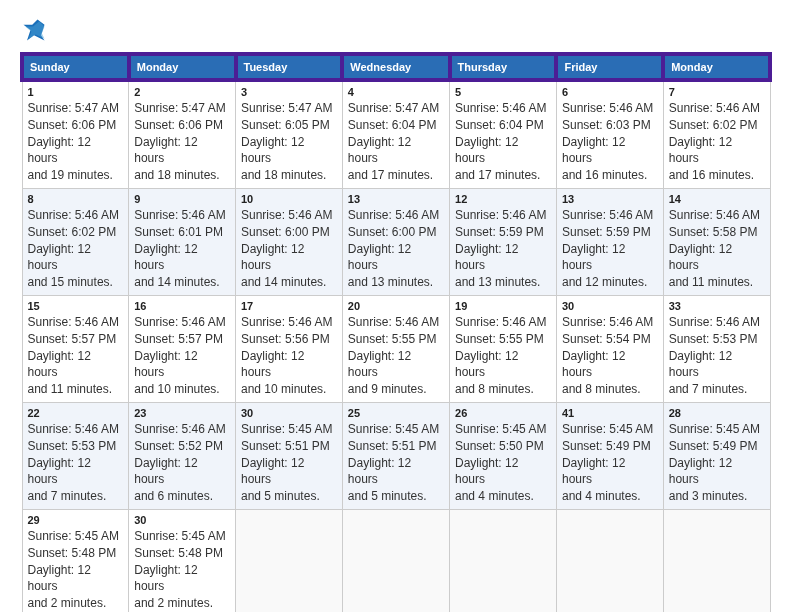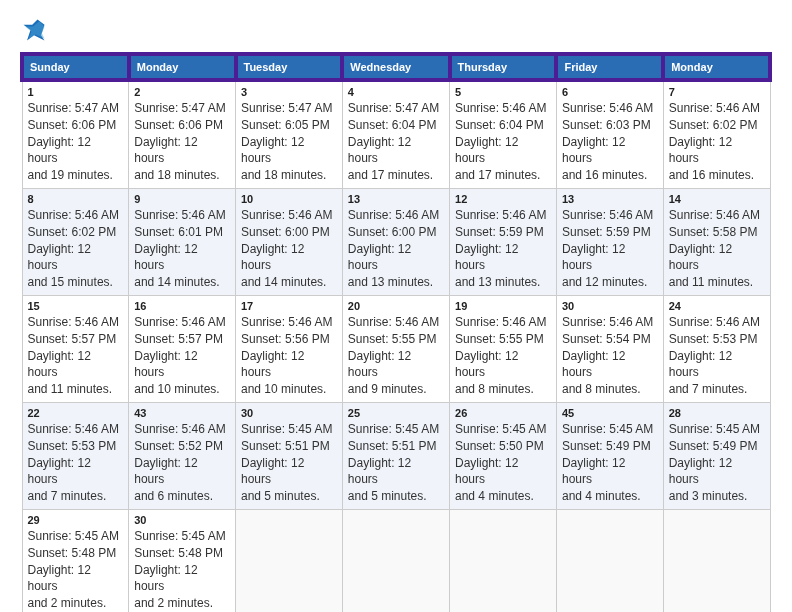--- a/index.html
+++ b/index.html
@@ -272,37 +272,37 @@
 and 8 minutes.</div>
           </td>
           <td>
             <span class="day-num">30</span>
             <div class="day-detail" style="white-space: pre-line;">Sunrise: 5:46 AM
 Sunset: 5:54 PM
 Daylight: 12 hours
 and 8 minutes.</div>
           </td>
           <td>
-            <span class="day-num">24</span>
+            <span class="day-num">33</span>
             <div class="day-detail" style="white-space: pre-line;">Sunrise: 5:46 AM
 Sunset: 5:53 PM
 Daylight: 12 hours
 and 7 minutes.</div>
           </td>
         </tr>
         <tr>
           <td>
             <span class="day-num">22</span>
             <div class="day-detail" style="white-space: pre-line;">Sunrise: 5:46 AM
 Sunset: 5:53 PM
 Daylight: 12 hours
 and 7 minutes.</div>
           </td>
           <td>
-            <span class="day-num">43</span>
+            <span class="day-num">23</span>
             <div class="day-detail" style="white-space: pre-line;">Sunrise: 5:46 AM
 Sunset: 5:52 PM
 Daylight: 12 hours
 and 6 minutes.</div>
           </td>
           <td>
             <span class="day-num">30</span>
             <div class="day-detail" style="white-space: pre-line;">Sunrise: 5:45 AM
 Sunset: 5:51 PM
 Daylight: 12 hours
@@ -316,21 +316,21 @@
 and 5 minutes.</div>
           </td>
           <td>
             <span class="day-num">26</span>
             <div class="day-detail" style="white-space: pre-line;">Sunrise: 5:45 AM
 Sunset: 5:50 PM
 Daylight: 12 hours
 and 4 minutes.</div>
           </td>
           <td>
-            <span class="day-num">45</span>
+            <span class="day-num">41</span>
             <div class="day-detail" style="white-space: pre-line;">Sunrise: 5:45 AM
 Sunset: 5:49 PM
 Daylight: 12 hours
 and 4 minutes.</div>
           </td>
           <td>
             <span class="day-num">28</span>
             <div class="day-detail" style="white-space: pre-line;">Sunrise: 5:45 AM
 Sunset: 5:49 PM
 Daylight: 12 hours

